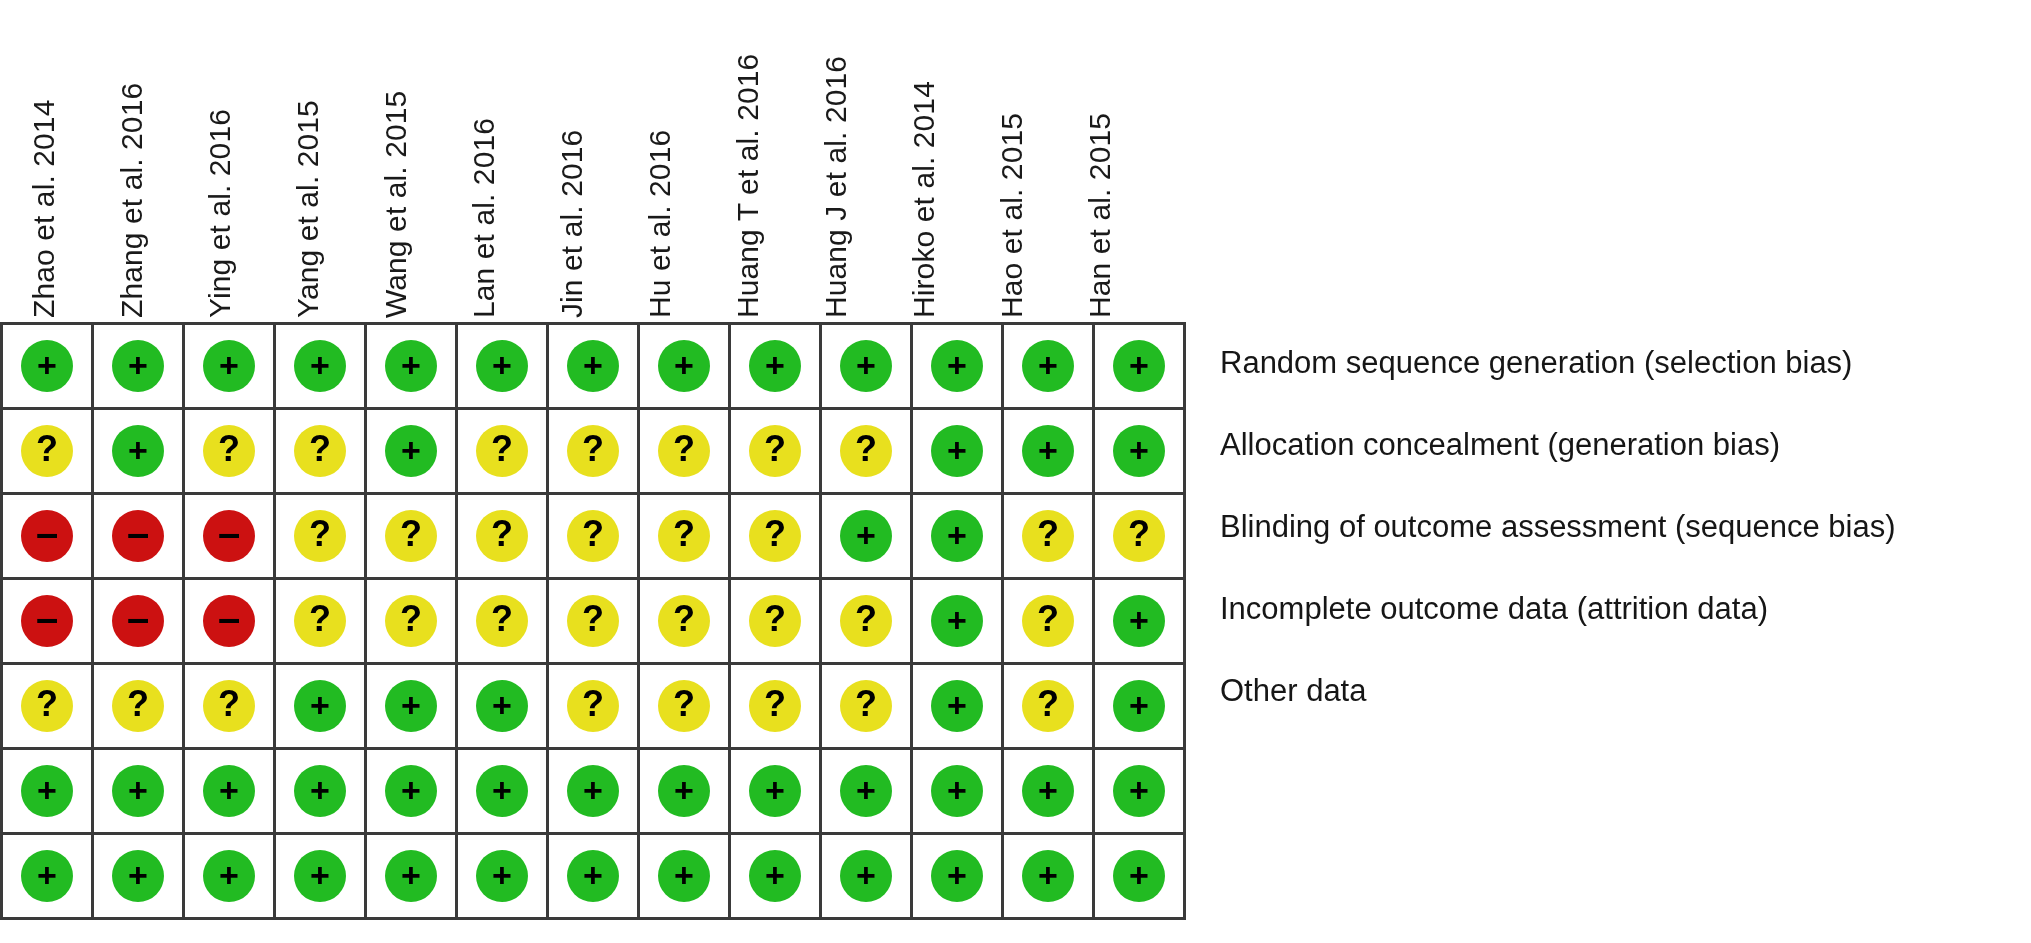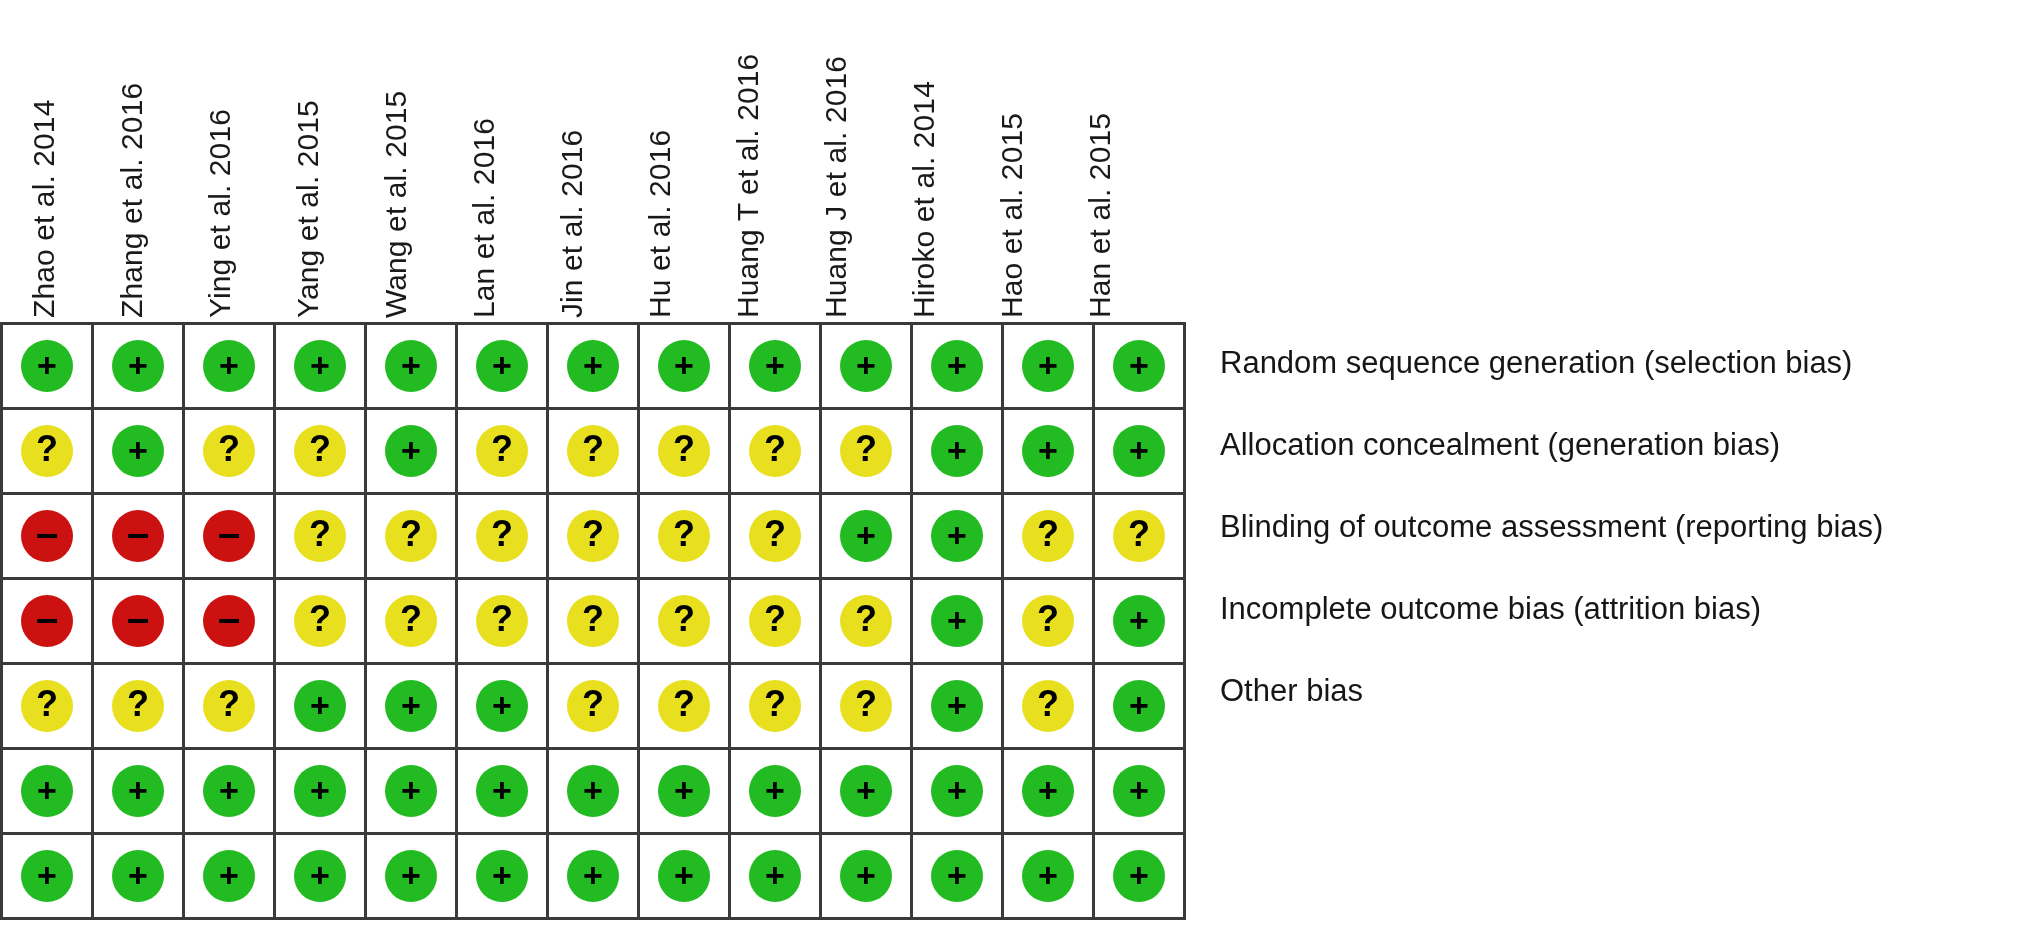--- a/index.html
+++ b/index.html
@@ -469,20 +469,20 @@
                 </span></td>
             </tr>
           </tbody>
       </table>
 
     </div>
 
     <div class="labels-col" id="labels-col">
         <div class="domain-label">Random sequence generation (selection bias)</div>
         <div class="domain-label">Allocation concealment (generation bias)</div>
-        <div class="domain-label">Blinding of outcome assessment (reporting bias)</div>
-        <div class="domain-label">Incomplete outcome bias (attrition bias)</div>
-        <div class="domain-label">Other bias</div>
+        <div class="domain-label">Blinding of outcome assessment (sequence bias)</div>
+        <div class="domain-label">Incomplete outcome data (attrition data)</div>
+        <div class="domain-label">Other data</div>
       </div>
 
   </div>
 
 </div>
 
 </body></html>

